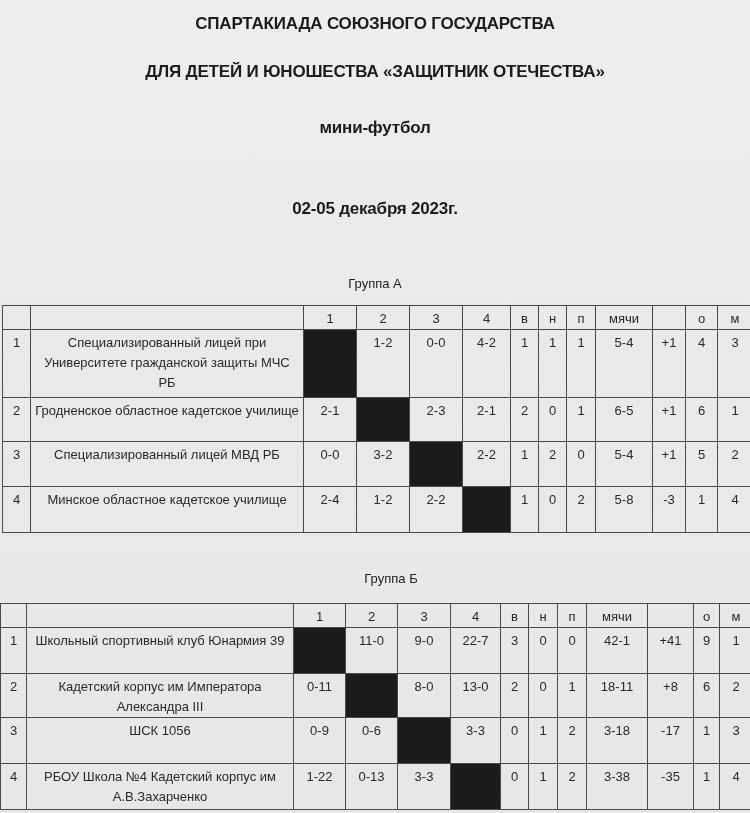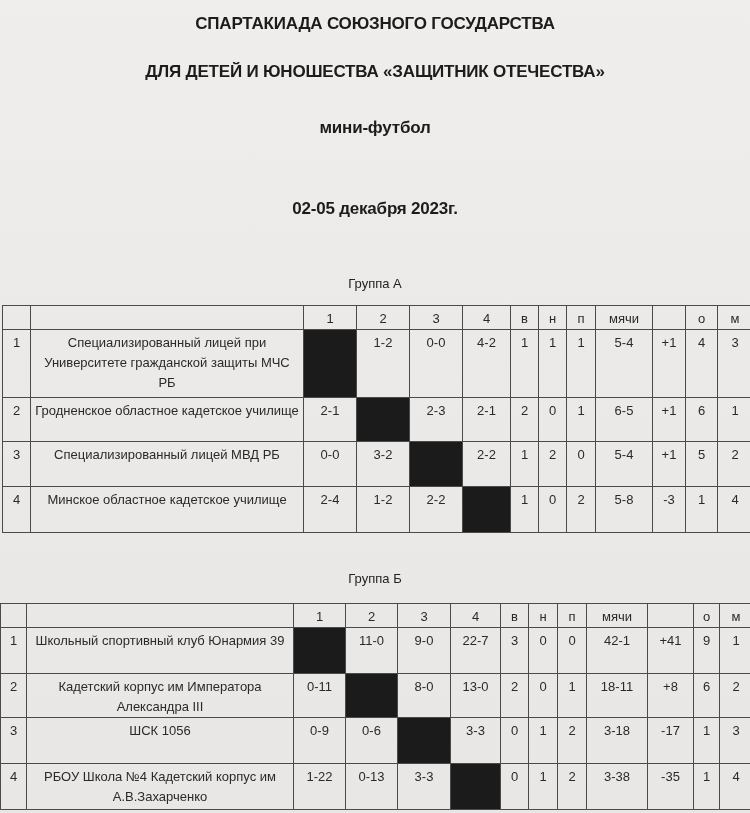--- a/index.html
+++ b/index.html
@@ -116,21 +116,21 @@
       <td class="score">0</td>
       <td class="score">2</td>
       <td class="score">5-8</td>
       <td class="score">-3</td>
       <td class="score">1</td>
       <td class="score">4</td>
     </tr>
   </tbody>
     </table>
 
-  <div class="gtitle" style="left:300px;top:571px;width:150px;">Группа Б</div>
+  <div class="gtitle" style="left:316px;top:571px;width:150px;">Группа Б</div>
   <table class="st" style="left:0px;top:603px;width:752px;">
     <colgroup>
       <col style="width:26px">
         <col style="width:267px">
         <col style="width:52px">
         <col style="width:52px">
         <col style="width:53px">
         <col style="width:50px">
       <col style="width:28px">
         <col style="width:29px">

